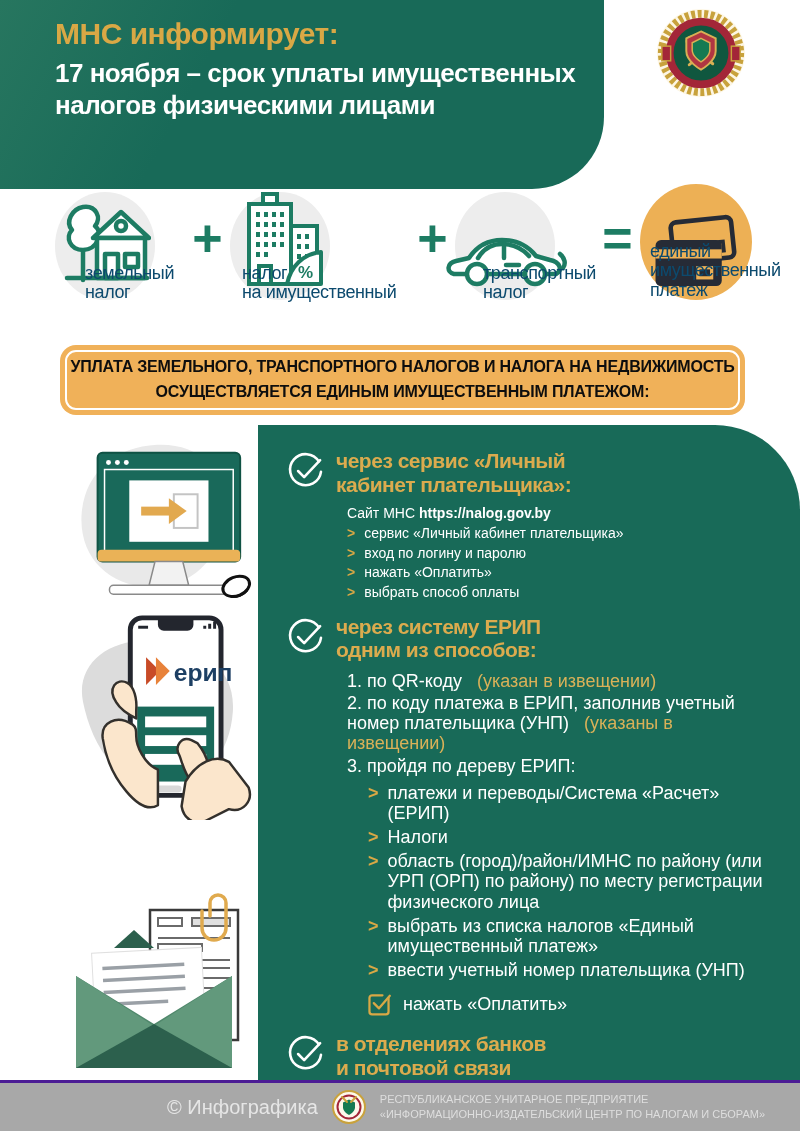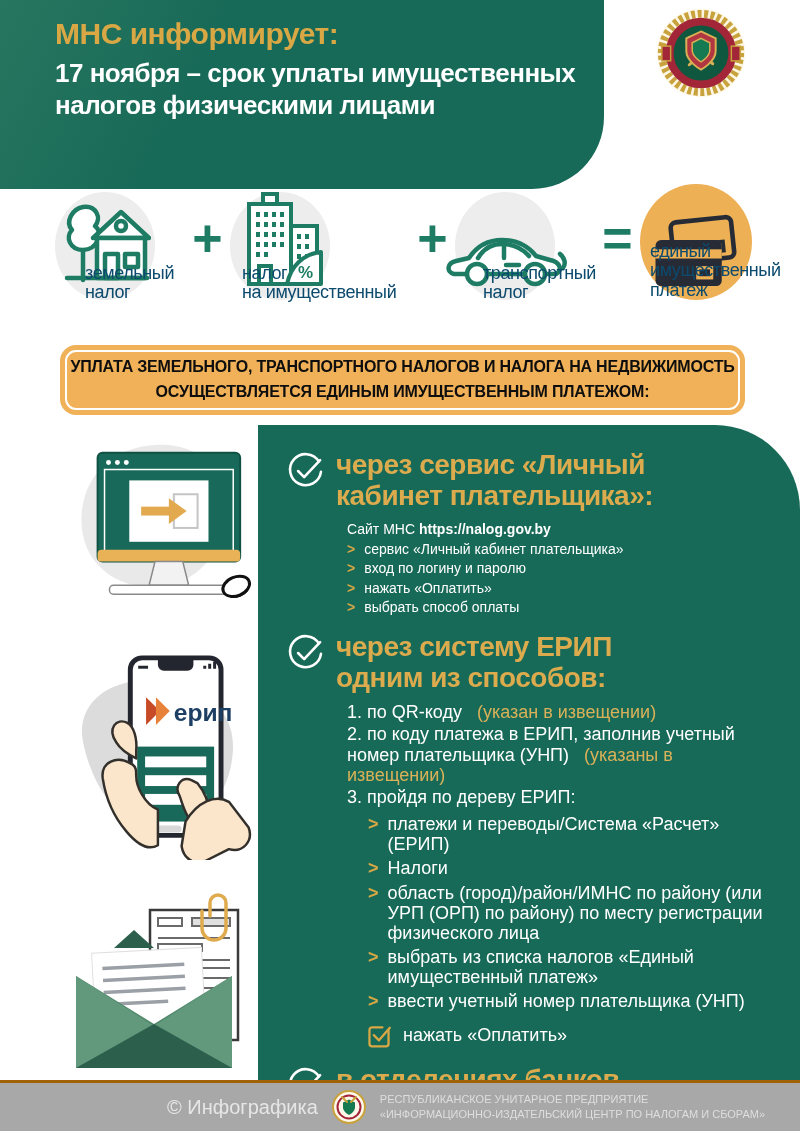--- a/index.html
+++ b/index.html
@@ -34,48 +34,48 @@
   
   .banner {
     position:absolute; left:60px; top:345px; width:685px; height:70px;
     background:#f0b159; border-radius:16px; display:flex; align-items:center; justify-content:center;
     text-align:center; font-size:16px; font-weight:bold; color:#0e0e0e; line-height:1.55; letter-spacing:-0.2px;
   }
   .banner::before { content:""; position:absolute; inset:5px; border:2px solid #ffffff; border-radius:11px; pointer-events:none; }
   
   .illus { position:absolute; }
   .il-monitor { left:58px; top:438px; }
-  .il-phone  { left:52px; top:648px; }
+  .il-phone  { left:52px; top:608px; }
   .il-mail   { left:58px; top:888px; }
   
   .panel {
     position:absolute; left:258px; top:425px; width:542px; height:655px;
     background:#186a58; border-radius:0 85px 0 0; padding:24px 28px 0 28px; color:#fff;
   }
   .sec-head { display:flex; align-items:flex-start; gap:12px; margin-bottom:9px; }
   .check-ic { flex:none; margin-top:3px; }
-  .sec-title { font-size:28px; font-weight:bold; color:#dbab4e; line-height:1.12; letter-spacing:-0.5px; }
+  .sec-title { font-size:21px; font-weight:bold; color:#dbab4e; line-height:1.12; letter-spacing:-0.5px; }
   .body1 { margin-left:61px; font-size:14px; line-height:1.17; }
   .site-line { margin-bottom:4px; }
   .site-url { font-weight:bold; }
   .bul { display:flex; gap:9px; margin-top:3px; }
   .ar { color:#d9a845; font-weight:bold; flex:none; }
   .sec2 { margin-top:15px; }
   .numlist { margin-left:61px; font-size:18px; line-height:1.12; }
   .num-item { margin-bottom:2px; }
   .note { color:#d9b158; margin-left:15px; }
   .sublist { margin-left:82px; margin-top:7px; font-size:18px; line-height:1.12; }
   .sublist .bul { margin-top:4px; }
   .cb-row { margin-left:80px; margin-top:11px; display:flex; align-items:center; gap:11px; font-size:18px; }
   .cb-row svg { flex:none; }
   .sec3 { margin-top:15px; }
   
   .footer {
     position:absolute; left:0; top:1080px; width:800px; height:51px; background:#a8a8a8;
-    border-top:3px solid #a16207;
+    border-top:3px solid #4c1d95;
     display:flex; align-items:center; justify-content:flex-end; gap:13px; padding-right:35px;
   }
   .f-copy { font-size:20px; color:#e6e6e6; }
   .f-org { font-size:11px; color:#dedede; line-height:1.4; text-align:left; }
 </style>
 </head>
 <body>
 
 <div class="poster">
 

